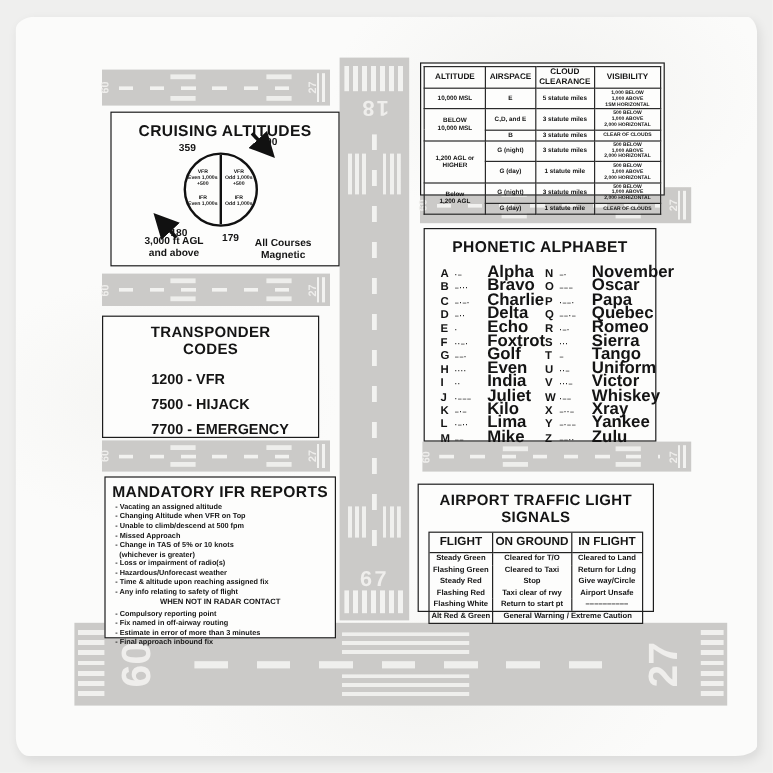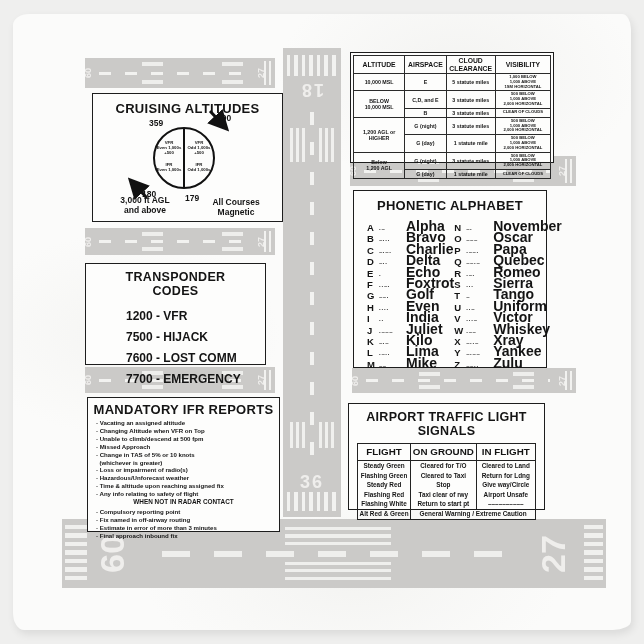--- a/index.html
+++ b/index.html
@@ -174,21 +174,21 @@
 </div>
 
 <div class="rwy" style="left:283px;top:48px;width:58px;height:469px;">
   <div class="v-thr-t"></div>
   <span class="num v-num-top">18</span>
   <div class="v-dash"></div>
   <div class="v-tdz lt"></div>
   <div class="v-tdz rt"></div>
   <div class="v-tdz lb"></div>
   <div class="v-tdz rb"></div>
-  <span class="num v-num-bot">36</span>
+  <span class="num v-num-bot">67</span>
   <div class="v-thr-b"></div>
 </div>
 
 <div class="rwy" style="left:62px;top:519px;width:544px;height:69px;">
   <div class="b-thr-l"></div>
   <span class="num b-num-l">09</span>
   <div class="b-dash"></div>
   <div class="b-tdz t"></div>
   <div class="b-tdz b"></div>
   <span class="num b-num-r">27</span>
@@ -228,21 +228,20 @@
   <div class="ca-note r pre">All Courses
 Magnetic</div>
 </div>
 
 <div class="panel" style="left:85px;top:263px;width:179px;height:100px;">
   <div class="p-title tp-title pre">TRANSPONDER
 CODES</div>
   <div class="tp-codes">
       <div>1200 - VFR</div>
       <div>7500 - HIJACK</div>
-      <div>7600 - LOST COMM</div>
       <div>7700 - EMERGENCY</div>
     </div>
 </div>
 
 <div class="panel" style="left:87px;top:397px;width:191px;height:133px;">
   <div class="p-title ifr-title">MANDATORY IFR REPORTS</div>
   <div class="ifr-list">
       <div>- Vacating an assigned altitude</div>
       <div>- Changing Altitude when VFR on Top</div>
       <div>- Unable to climb/descend at 500 fpm</div>

